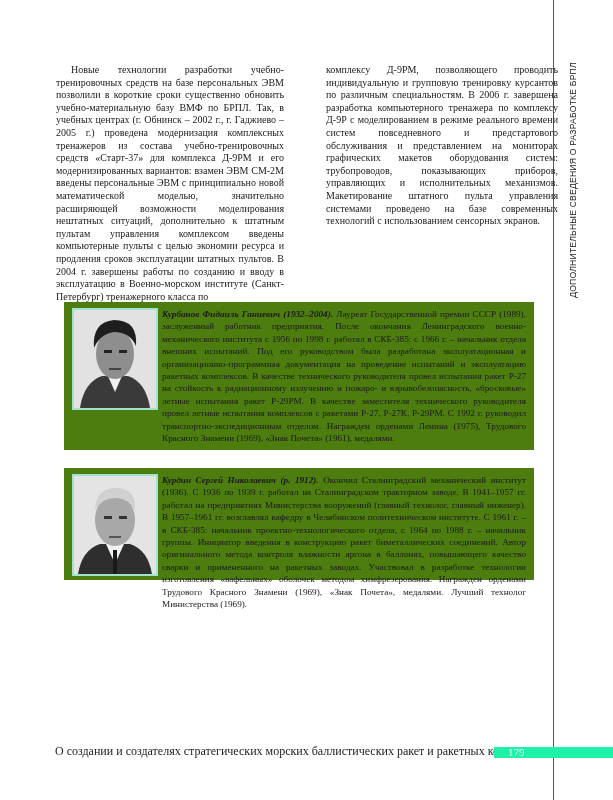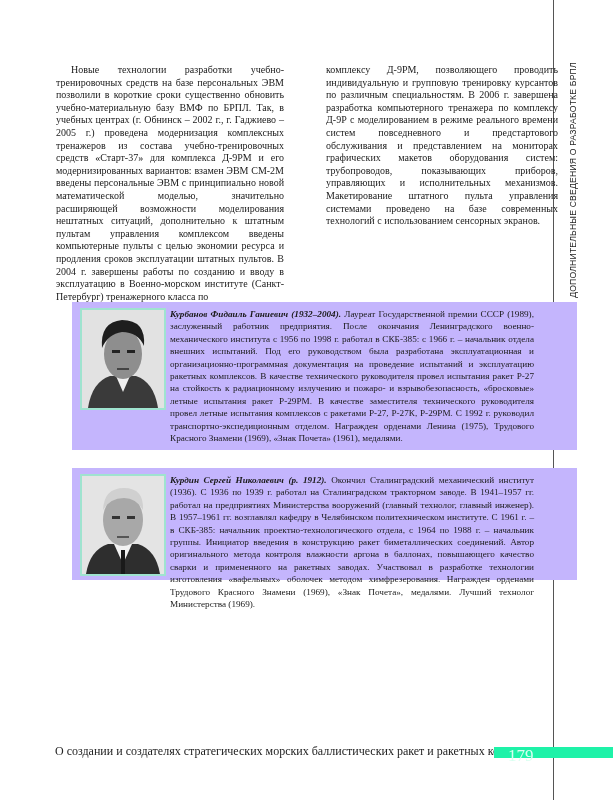--- a/index.html
+++ b/index.html
@@ -8,31 +8,31 @@
     .vline { position:absolute; left:553px; top:0; width:1px; height:800px; background:#555; }
     .side-title { position:absolute; left:566px; top:40px; width:14px; height:280px; }
     .side-title span { position:absolute; left:50%; top:50%; transform:translate(-50%,-50%) rotate(-90deg);
            white-space:nowrap; font-family:"Liberation Sans","DejaVu Sans",sans-serif; font-size:8.6px;
            letter-spacing:0.2px; color:#222; }
     .col { position:absolute; top:64px; font-size:10px; line-height:12.6px; text-align:justify; }
     .col p { margin:0; text-indent:15px; }
     .col1 { left:56px; width:228px; }
     .col2 { left:297px; width:232px;margin-left:29px; }
     .col2 p.cont { text-indent:0; }
-    .bio { position:absolute; left:72px; width:470px; background:#c4b5fd;padding-left:35px; }
+    .bio { position:absolute; left:64px; width:470px; background:#4d7c0f; }
     .bio1 { top:302px; height:148px; }
     .bio2 { top:468px; height:112px; }
     .photo { position:absolute; left:8px; top:6px; width:82px; height:98px; border:2px solid #9fe3cf;
              background:#dcdcdc; overflow:hidden; }
     .bio-text { position:absolute; left:98px; top:6px; width:364px; font-size:9.2px; line-height:12.4px; text-align:justify; }
     .bio-text .name { font-weight:bold; font-style:italic; }
     .footer-text { position:absolute; left:55px; top:744px; font-family:Liberation Serif, serif;
              font-size:12px; color:#222; white-space:nowrap; }
     .page-bar { position:absolute; left:494px; top:747px; width:119px; height:11px; background:#1ef2a8; }
-    .page-num { position:absolute; left:14px; top:-1px; font-size:17px; color:#d8fff0; }
+    .page-num { position:absolute; left:14px; top:-1px; font-size:11px; color:#d8fff0; }
   </style>
 </head>
 <body>
 
 <div class="vline"></div>
 <div class="side-title">
   <span>ДОПОЛНИТЕЛЬНЫЕ СВЕДЕНИЯ О РАЗРАБОТКЕ БРПЛ</span>
 </div>
 
 <div class="col col1">

